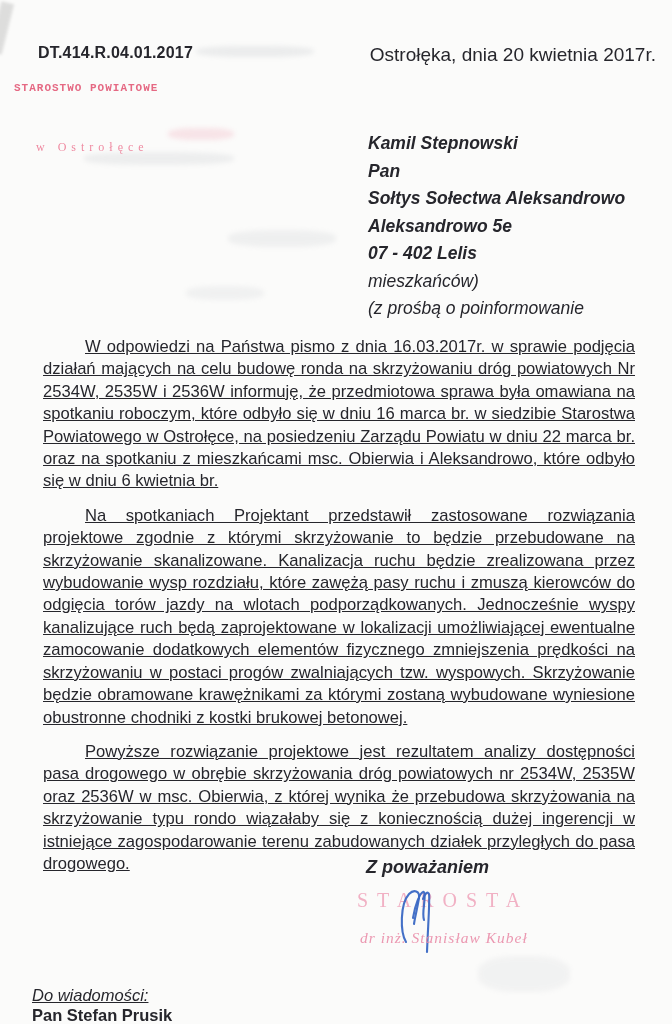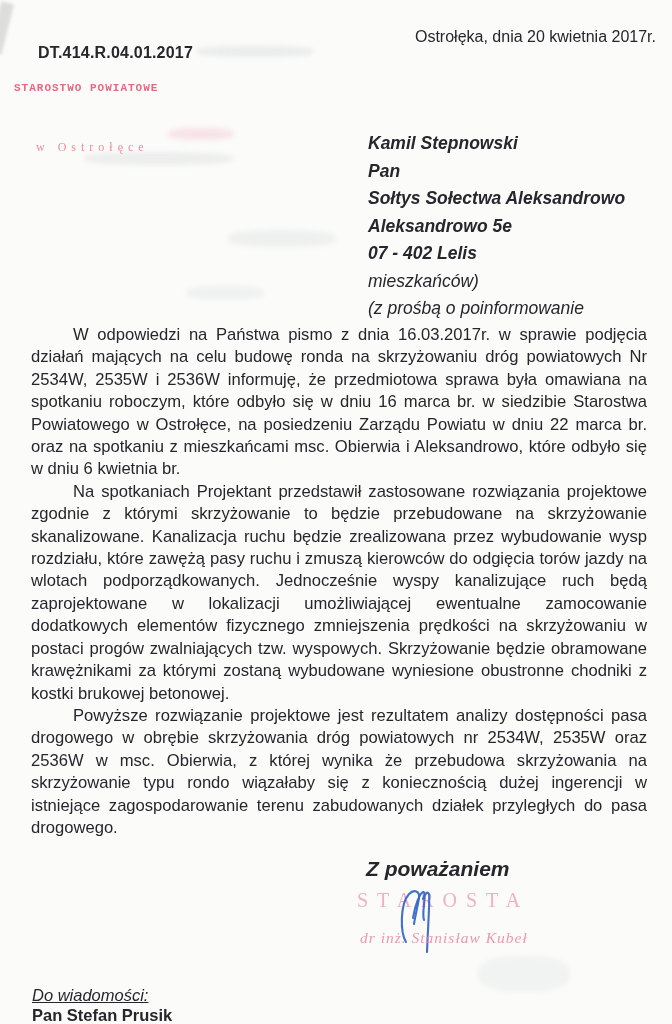--- a/index.html
+++ b/index.html
@@ -8,21 +8,21 @@
     font-family: "Liberation Sans", sans-serif;
     background:#fbfbfa;
     color: var(--ink, #26262c);
     position:relative;
     overflow:hidden;
   }
   .page { position:absolute; inset:0; }
 
   
   .ref   { position:absolute; left:38px;  top:44px; font-size:16px; font-weight:bold; letter-spacing:.2px; }
-  .date  { position:absolute; right:16px; top:28px; font-size:16px; }
+  .date  { position:absolute; right:16px; top:44px; font-size:19px; }
 
   
   .stamp1 {
     position:absolute; left:14px; top:82px;
     font-family:Liberation Mono, monospace; font-weight:bold;
     font-size:11px; letter-spacing:1px;
     color: var(--stamp_red, #e25573); opacity:.88;
     text-shadow: 0 0 1px rgba(255,255,255,.55);
   }
   .stamp2 {
@@ -34,24 +34,24 @@
   }
 
   
   .recipient { position:absolute; left:368px; top:130px; font-size:17.5px; line-height:27.5px; }
   .recipient .r-line { font-weight:bold; font-style:italic; }
   .recipient .r-note { font-style:italic; font-weight:normal; }
 
   
   .body-text { position:absolute; left:31px; top:324px; width:616px;
                font-size:16.6px; line-height:22.4px; text-align:justify; }
-  .body-text p { text-indent:42px; margin:0; }
+  .body-text p { text-indent:42px; margin:12px;text-decoration:underline; }
 
   
-  .salutation { position:absolute; left:366px; top:857px; font-size:21px; font-weight:bold; font-style:italic; }
+  .salutation { position:absolute; left:366px; top:857px; font-size:18px; font-weight:bold; font-style:italic; }
   .stamp-title {
     position:absolute; left:357px; top:889px;
     font-family:"Liberation Serif", serif;
     font-size:20px; letter-spacing:9px;
     color: var(--stamp_pink, #f0a9bf); opacity:.9;
   }
   .stamp-name {
     position:absolute; left:360px; top:929px;
     font-family:"Liberation Serif", serif; font-style:italic;
     font-size:15.5px; letter-spacing:1px;

